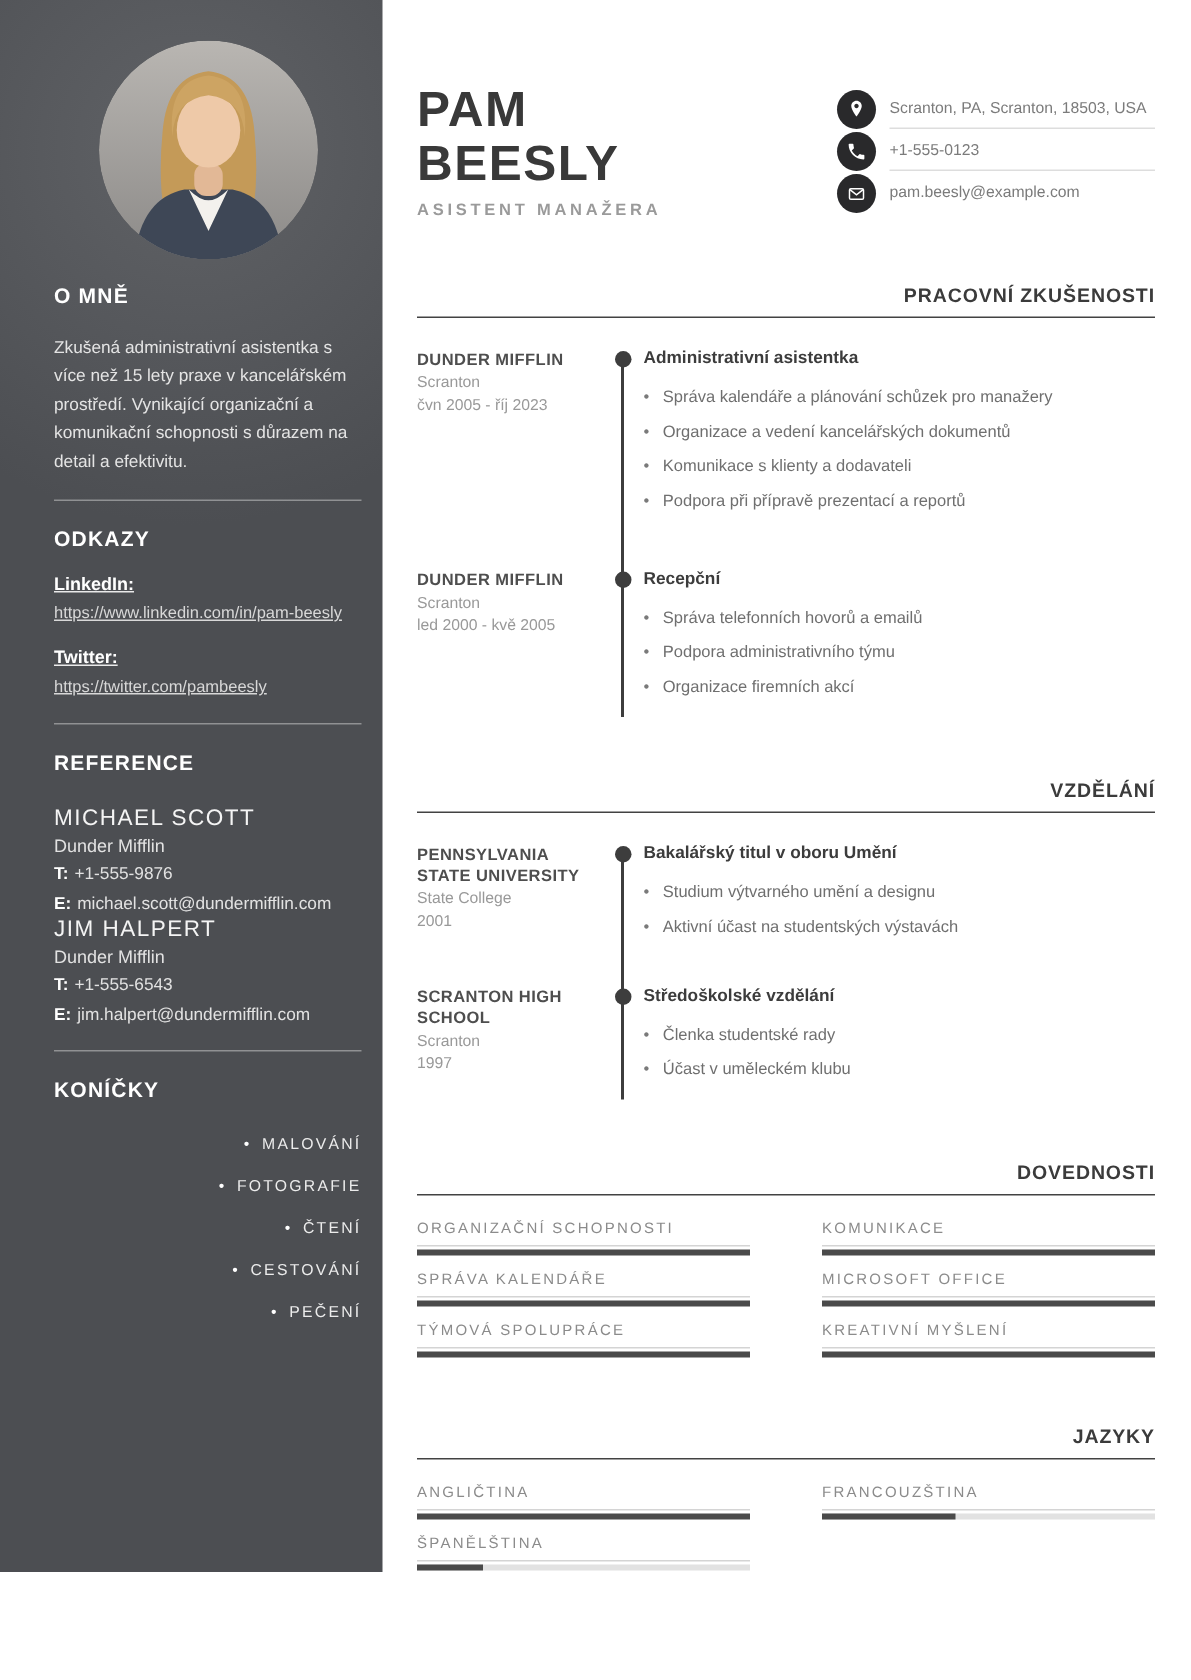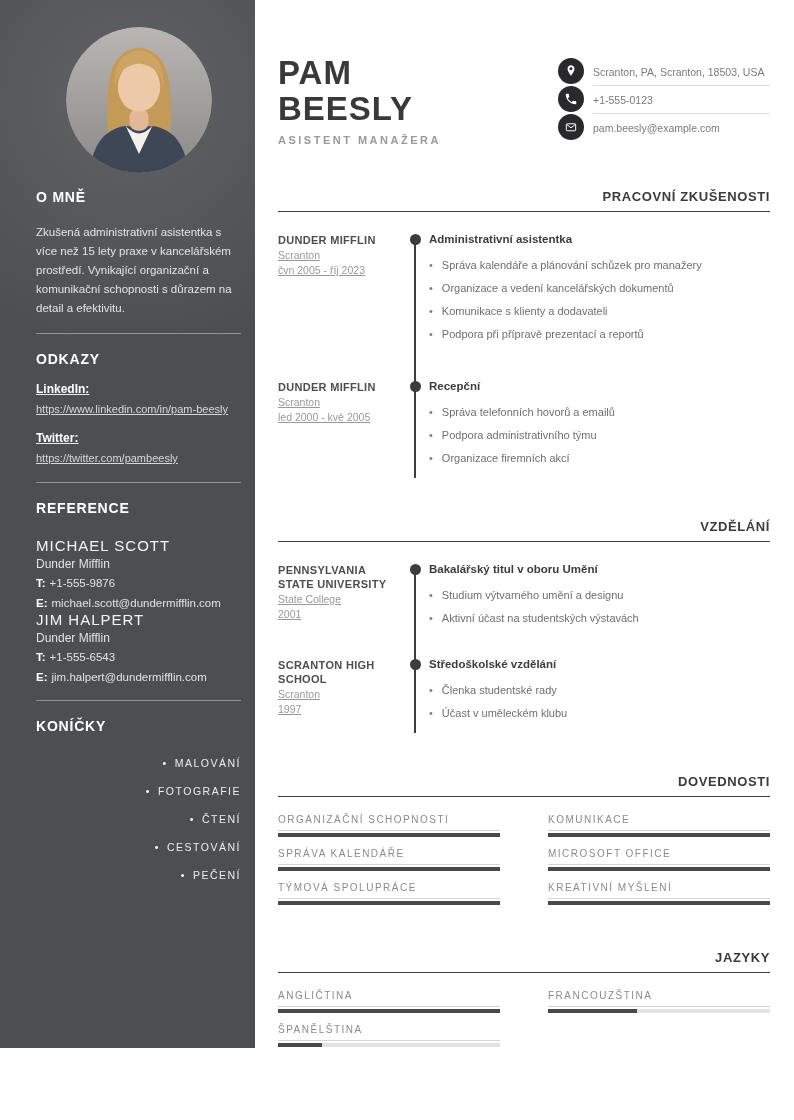--- a/index.html
+++ b/index.html
@@ -63,21 +63,21 @@
   .name {
     font-size:33px; line-height:36px; font-weight:700;
     color:#393939; letter-spacing:1px;
   }
   .name span { display:block; }
   .subtitle {
     margin-top:7px; font-size:11px; font-weight:700;
     letter-spacing:2.5px; color:#9a9a9a;
   }
   .contact { width:212px; flex:0 0 212px; padding-top:3px; }
-  .contact-row { display:flex; align-items:flex-start; height:28px; }
+  .contact-row { display:flex; align-items:flex-end; height:28px; }
   .contact-row .c-text {
     flex:1; font-size:10.5px; color:#7b7b7b; margin-left:9px;
     height:100%; display:flex; align-items:center;
   }
   .contact-row.sep .c-text { border-bottom:1px solid #ddd; }
   .icon-circle {
     width:26px; height:26px; border-radius:50%; background:var(--icon_circle);
     display:flex; align-items:center; justify-content:center; flex:0 0 26px;
   }
   .icon-circle svg { width:14px; height:14px; }
@@ -90,21 +90,21 @@
 
   .entries { position:relative; margin-top:21px; }
   .entries::before {
     content:""; position:absolute; left:136px; top:8px; bottom:-4px;
     width:2px; background:#3d3d3d;
   }
   .entry { display:flex; position:relative; margin-bottom:30px; }
   .entry:last-child { margin-bottom:0; }
   .entry-meta { width:122px; flex:0 0 122px; padding-right:8px; }
   .entry-company { font-size:11px; font-weight:700; color:#4e4e4e; letter-spacing:.3px; line-height:14px; }
-  .entry-loc, .entry-date { font-size:10.5px; color:#999; line-height:14px; margin-top:1px;text-decoration:underline; }
+  .entry-loc, .entry-date { font-size:10.5px; color:#999; line-height:14px; margin-top:1px; }
   .entry-dot {
     position:absolute; left:131.5px; top:1px; width:11px; height:11px;
     border-radius:50%; background:#3d3d3d;
   }
   .entry-body { flex:1; padding-left:29px; }
   .entry-title { font-size:11.5px; font-weight:700; color:#3c3c3c; }
   .entry-bullets { list-style:none; margin-top:13px; }
   .entry-bullets li {
     font-size:11px; color:#6f6f6f; line-height:15px; margin-bottom:8px;
   }

